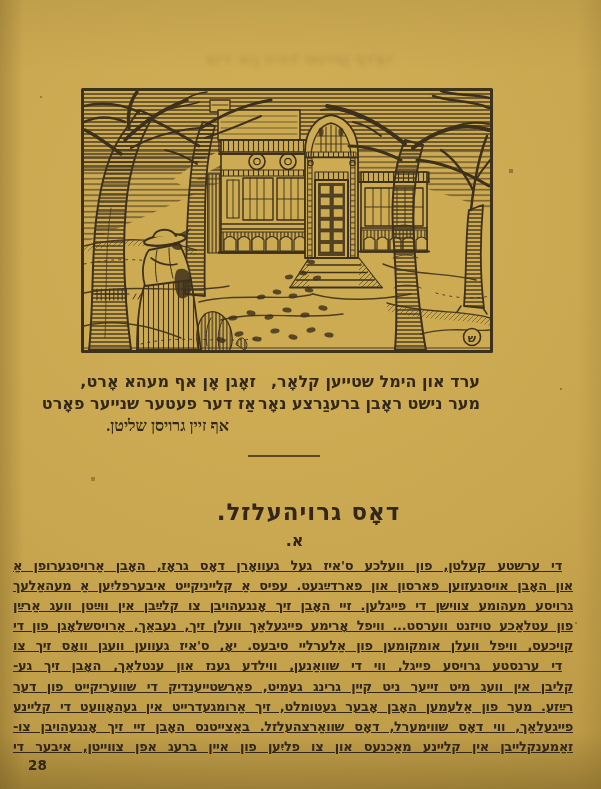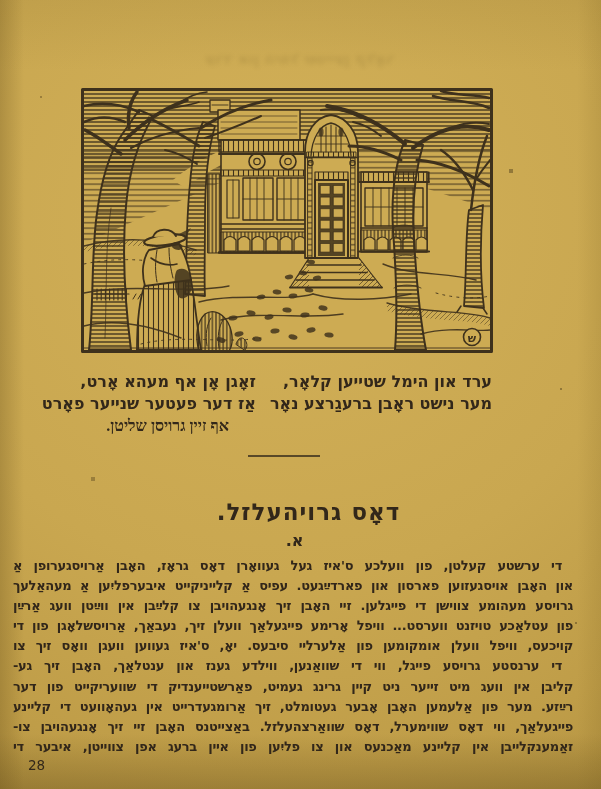--- a/index.html
+++ b/index.html
@@ -18,35 +18,35 @@
                40px 96px 0 0 #6b5526, 560px 388px 0 0 #5a4720;opacity:.5;}
   .bleed{
     position:absolute;top:50px;left:150px;width:300px;text-align:center;
     transform:scaleX(-1);filter:blur(2px);opacity:.14;color:#5e4a18;
     font-weight:bold;font-size:15px;pointer-events:none;
   }
   .illustration{position:absolute;left:81px;top:88px;width:412px;height:265px;}
   .illustration svg{display:block;width:100%;height:100%;}
   .poem{position:absolute;top:371px;left:0;width:601px;font-weight:bold;font-size:16px;line-height:22px;}
   .poem-col{position:absolute;top:0;text-align:right;white-space:nowrap;}
-  .poem-col.right{right:109px;}
+  .poem-col.right{right:121px;}
   .poem-col.left{right:345px;}
   .poem-line.indent{padding-right:27px;font-family:Liberation Serif, serif;}
   .divider{position:absolute;top:455px;left:248px;width:72px;height:2px;background:#32271a;opacity:.75;}
   .story-title{position:absolute;top:499px;left:0;width:601px;text-align:center;
     font-weight:bold;font-size:23px;letter-spacing:1px;transform:translateX(8px);}
   .section-marker{position:absolute;top:531px;left:0;width:601px;text-align:center;
     font-weight:bold;font-size:16px;transform:translateX(-6px);}
   .body-text{position:absolute;top:556px;right:28px;width:560px;
     font-weight:bold;font-size:13px;letter-spacing:-0.3px;}
-  .bl{height:20.1px;line-height:20.1px;white-space:nowrap;overflow:visible;}
+  .bl{height:20.1px;line-height:20.1px;white-space:nowrap;overflow:visible;text-decoration:underline;}
   .bl.jl{text-align:justify;text-align-last:justify;white-space:normal;height:20.1px;overflow:hidden;}
   .bl.start{text-align:right;}
   .bl.ind{padding-right:11px;}
-  .page-number{position:absolute;left:28px;top:757px;font-size:13.5px;font-weight:normal;direction:ltr;}
+  .page-number{position:absolute;left:28px;top:757px;font-size:13.5px;font-weight:bold;direction:ltr;}
 </style>
 </head>
 <body>
 
 <div class="page">
 
   <div class="specks"></div>
   <div class="bleed">ערד און הימל שטייען קלאָר</div>
 
   <div class="illustration">

